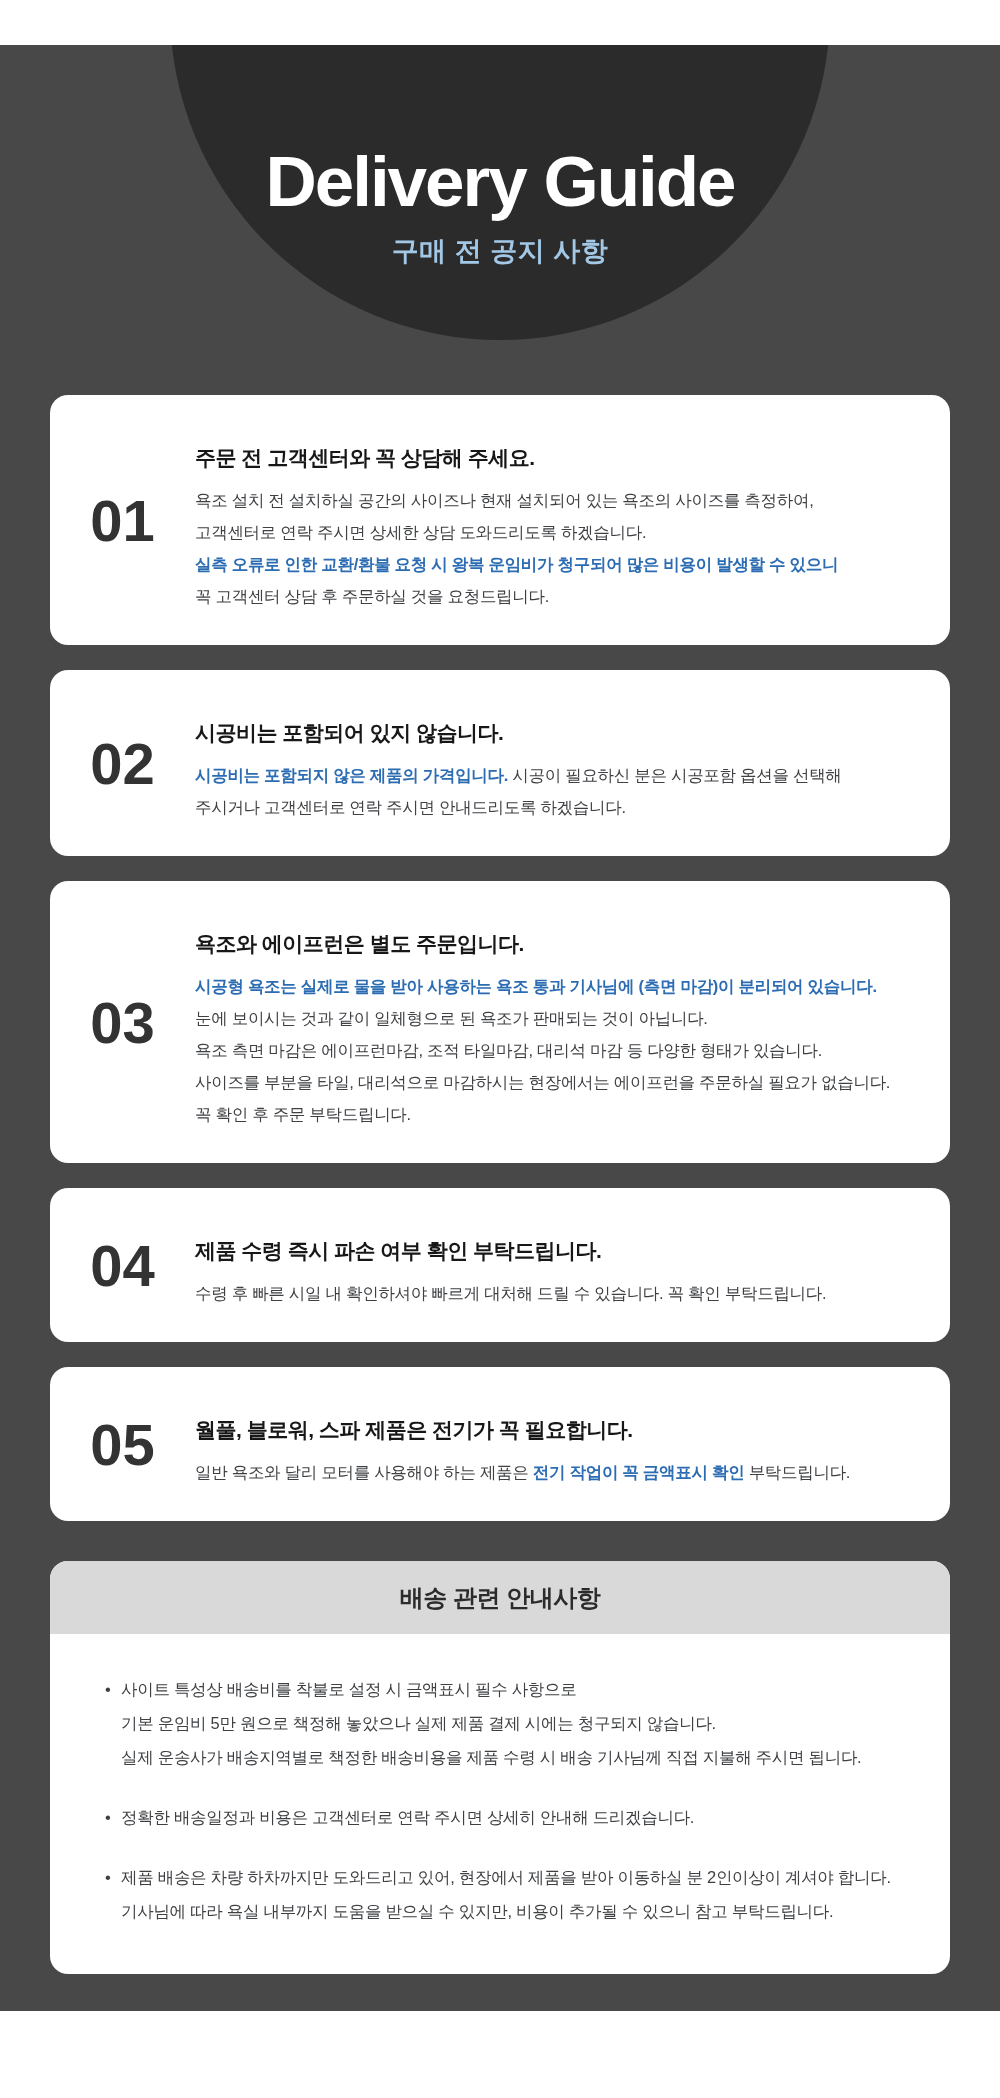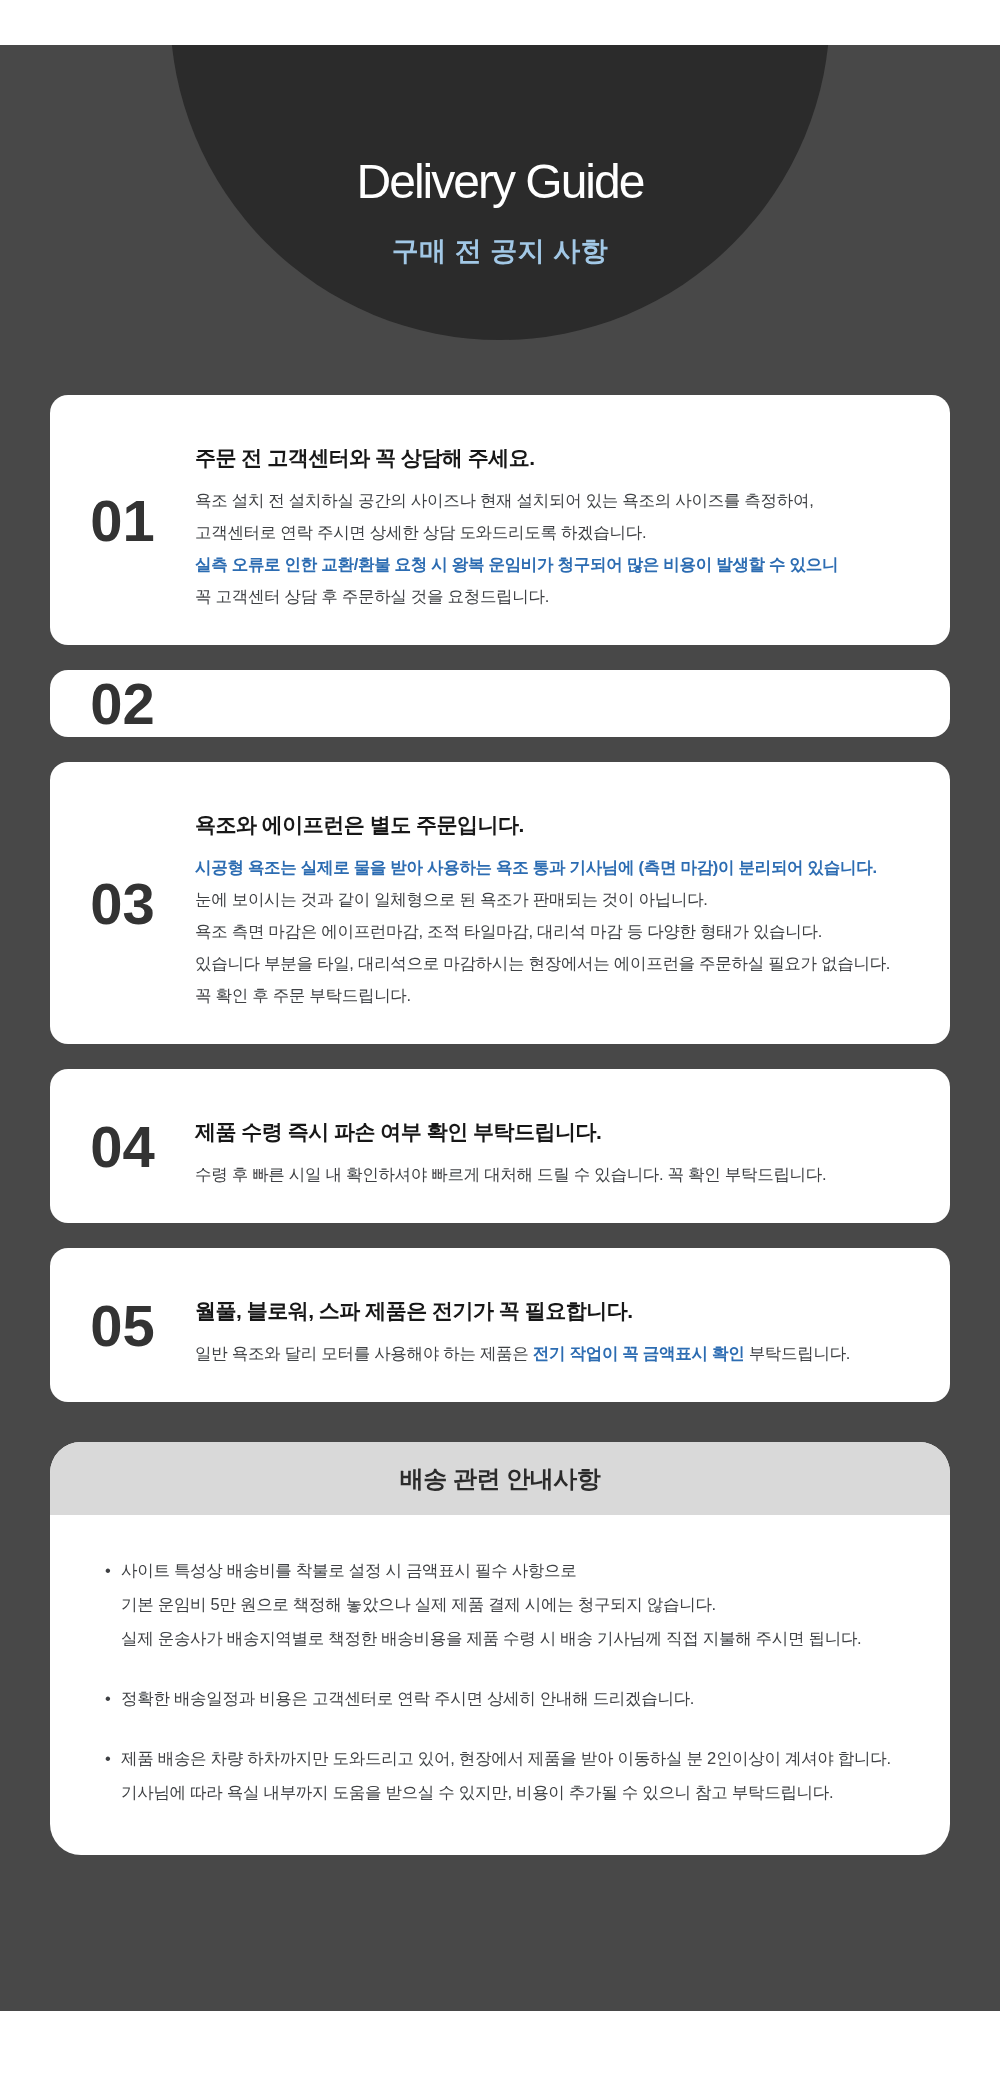--- a/index.html
+++ b/index.html
@@ -12,21 +12,21 @@
   .dark-section {
     position:relative; width:1000px; height:1966px;
     background:#484848; overflow:hidden;
   }
   .hero-circle {
     position:absolute; left:50%; top:-365px; width:660px; height:660px;
     margin-left:-330px; border-radius:50%; background:#2b2b2b;
   }
   .hero { position:relative; text-align:center; }
   .hero-title {
-    padding-top:100px; line-height:74px; font-size:48px; font-weight:normal;
+    padding-top:100px; line-height:74px; font-size:71px; font-weight:bold;
     color:#ffffff; letter-spacing:-2px;
   }
   .hero-subtitle {
     margin-top:12px; line-height:40px; font-size:27px; font-weight:bold;
     color:#a2c8e6; letter-spacing:0.5px;
   }
   .cards { position:relative; margin-top:124px; }
   .card {
     width:900px; margin:0 auto 25px auto; background:#ffffff;
     border-radius:18px; display:flex;
@@ -39,21 +39,21 @@
   .card-title {
     font-size:21px; line-height:26px; font-weight:bold; color:#171717;
     letter-spacing:-0.5px; margin-bottom:13px;
   }
   .card-line {
     font-size:16.5px; line-height:32px; color:#3e4043;
     letter-spacing:-0.3px; white-space:nowrap;
   }
   .blue { color:#2c6cb2;font-weight:bold; }
   .notice-card {
-    width:900px; margin:40px auto 0 auto; border-radius:31px;
+    width:900px; margin:40px auto 0 auto; border-radius:18px;
     overflow:hidden; background:#ffffff;
   }
   .notice-header {
     height:73px; line-height:73px; background:#d9d9d9; text-align:center;
     font-size:24px; font-weight:bold; color:#2b2b2b; letter-spacing:-0.5px;
   }
   .notice-body { padding:38px 40px 46px 71px; }
   .bgroup { margin-bottom:26px; }
   .bgroup:last-child { margin-bottom:0; }
   .bline {
@@ -84,30 +84,35 @@
         <h2 class="card-title">주문 전 고객센터와 꼭 상담해 주세요.</h2>
         <div class="card-line"><span>욕조 설치 전 설치하실 공간의 사이즈나 현재 설치되어 있는 욕조의 사이즈를 측정하여,</span></div>
         <div class="card-line"><span>고객센터로 연락 주시면 상세한 상담 도와드리도록 하겠습니다.</span></div>
         <div class="card-line"><span class="blue">실측 오류로 인한 교환/환불 요청 시 왕복 운임비가 청구되어 많은 비용이 발생할 수 있으니</span></div>
         <div class="card-line"><span>꼭 고객센터 상담 후 주문하실 것을 요청드립니다.</span></div>
       </div>
     </section>
 
     <section class="card">
       <div class="card-num">02</div>
+      <div class="card-body">
+        <h2 class="card-title">시공비는 포함되어 있지 않습니다.</h2>
+        <div class="card-line"><span class="blue">시공비는 포함되지 않은 제품의 가격입니다.</span><span> 시공이 필요하신 분은 시공포함 옵션을 선택해</span></div>
+        <div class="card-line"><span>주시거나 고객센터로 연락 주시면 안내드리도록 하겠습니다.</span></div>
+      </div>
     </section>
 
     <section class="card">
       <div class="card-num">03</div>
       <div class="card-body">
         <h2 class="card-title">욕조와 에이프런은 별도 주문입니다.</h2>
         <div class="card-line"><span class="blue">시공형 욕조는 실제로 물을 받아 사용하는 욕조 통과 기사님에 (측면 마감)이 분리되어 있습니다.</span></div>
         <div class="card-line"><span>눈에 보이시는 것과 같이 일체형으로 된 욕조가 판매되는 것이 아닙니다.</span></div>
         <div class="card-line"><span>욕조 측면 마감은 에이프런마감, 조적 타일마감, 대리석 마감 등 다양한 형태가 있습니다.</span></div>
-        <div class="card-line"><span>있습니다 부분을 타일, 대리석으로 마감하시는 현장에서는 에이프런을 주문하실 필요가 없습니다.</span></div>
+        <div class="card-line"><span>사이즈를 부분을 타일, 대리석으로 마감하시는 현장에서는 에이프런을 주문하실 필요가 없습니다.</span></div>
         <div class="card-line"><span>꼭 확인 후 주문 부탁드립니다.</span></div>
       </div>
     </section>
 
     <section class="card">
       <div class="card-num">04</div>
       <div class="card-body">
         <h2 class="card-title">제품 수령 즉시 파손 여부 확인 부탁드립니다.</h2>
         <div class="card-line"><span>수령 후 빠른 시일 내 확인하셔야 빠르게 대처해 드릴 수 있습니다. 꼭 확인 부탁드립니다.</span></div>
       </div>

